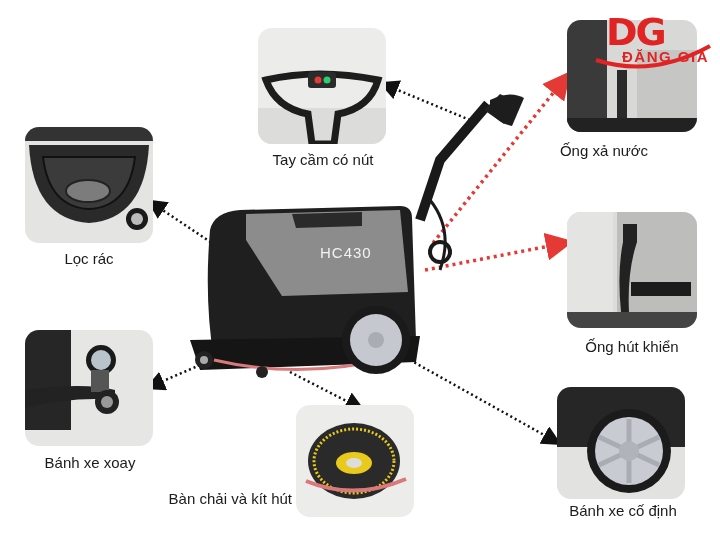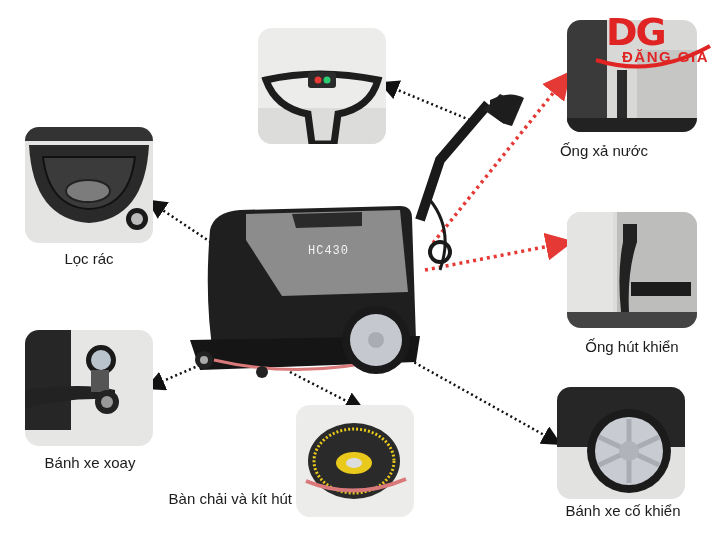--- a/index.html
+++ b/index.html
@@ -3,21 +3,21 @@
 <meta charset="utf-8">
 <style>
   html, body { margin:0; padding:0; }
   body { width:720px; height:540px; background:#ffffff; position:relative; overflow:hidden; font-family:"Liberation Sans", sans-serif; }
   .panel { position:absolute; border-radius:14px; overflow:hidden; background:#e9e9e7; }
   .label { position:absolute; font-size:15px; color:#1b1b1b; text-align:center; line-height:22px; white-space:nowrap; }
   svg.layer { position:absolute; left:0; top:0; }
   .logo { position:absolute; left:592px; top:12px; width:120px; height:62px; }
   .logo-dg { position:absolute; left:14px; top:-2px; font-family:"DejaVu Sans", sans-serif; font-weight:bold; font-size:38px; color:#e02424; letter-spacing:-2px; }
   .logo-name { position:absolute; left:30px; top:36px; font-size:15px; font-weight:bold; color:#e02424; letter-spacing:1.5px; }
-  .model { position:absolute; left:308px; top:244px; font-family:Liberation Mono, monospace; font-size:12px; color:#f2f2f2; letter-spacing:1px; }
+  .model { position:absolute; left:320px; top:244px; font-family:Liberation Sans, sans-serif; font-size:15px; color:#f2f2f2; letter-spacing:1px; }
 </style>
 </head>
 <body>
 
 <svg class="layer" width="720" height="540">
   <defs>
     <marker id="ab" markerWidth="8" markerHeight="8" refX="4" refY="4" orient="auto">
         <path d="M0,0 L8,4 L0,8 Z" fill="#111"></path>
       </marker>
     <marker id="ar" markerWidth="8" markerHeight="8" refX="4" refY="4" orient="auto">
@@ -40,20 +40,21 @@
 <div class="panel" style="left:258px;top:28px;width:128px;height:116px;background:#ececea;">
   <svg width="128" height="116">
     <rect x="0" y="80" width="128" height="36" fill="#dcdcda"></rect>
     <path d="M8,52 Q60,40 120,52 Q112,80 80,86 L76,116 L54,116 L50,86 Q18,80 8,52 Z" fill="none" stroke="#1d1d1d" stroke-width="7"></path>
     <rect x="50" y="44" width="28" height="16" rx="3" fill="#2b2b2b"></rect>
     <circle cx="60" cy="52" r="3.5" fill="#e53935"></circle>
       <circle cx="69" cy="52" r="3.5" fill="#2ecc71"></circle>
   </svg>
 </div>
 <div class="label" style="left:243px;top:149px;width:160px;">
+  <div>Tay cầm có nút</div>
 </div>
 
 <div class="panel" style="left:25px;top:127px;width:128px;height:116px;background:#e4e4e2;">
   <svg width="128" height="116">
     <rect x="0" y="0" width="128" height="14" fill="#333"></rect>
     <path d="M4,18 L124,18 Q120,92 64,96 Q8,92 4,18 Z" fill="#2a2a2a"></path>
     <path d="M18,30 L110,30 Q104,80 64,82 Q24,80 18,30 Z" fill="#3b3b3b" stroke="#111" stroke-width="2"></path>
     <ellipse cx="63" cy="64" rx="22" ry="11" fill="#7c7c7c" stroke="#222" stroke-width="2"></ellipse>
     <circle cx="112" cy="92" r="11" fill="#1a1a1a"></circle>
       <circle cx="112" cy="92" r="6" fill="#bbb"></circle>
@@ -119,21 +120,21 @@
     <circle cx="72" cy="64" r="42" fill="#1b1b1b"></circle>
     <circle cx="72" cy="64" r="34" fill="#c8ccd2"></circle>
     <g stroke="#a9adb3" stroke-width="5">
         <line x1="72" y1="32" x2="72" y2="96"></line>
         <line x1="42" y1="50" x2="102" y2="78"></line>
         <line x1="42" y1="78" x2="102" y2="50"></line>
       </g>
     <circle cx="72" cy="64" r="10" fill="#b0b4ba"></circle>
   </svg>
 </div>
-<div class="label" style="left:548px;top:500px;width:150px;">Bánh xe cố khiển</div>
+<div class="label" style="left:548px;top:500px;width:150px;">Bánh xe cố định</div>
 
 <svg class="layer" width="720" height="540" style="pointer-events:none;">
 
   <path d="M420,220 L440,160 L488,104" fill="none" stroke="#1a1a1a" stroke-width="10"></path>
   <path d="M484,110 L500,94 L520,104 L504,124 Z" fill="#222"></path>
   <path d="M490,100 Q510,90 524,98 L512,126 Q500,124 490,112 Z" fill="#1d1d1d"></path>
   <path d="M430,200 Q454,230 440,270" fill="none" stroke="#1a1a1a" stroke-width="3"></path>
   <circle cx="440" cy="252" r="10" fill="none" stroke="#1a1a1a" stroke-width="4"></circle>
 
   <path d="M210,230 Q214,212 240,210 L400,206 Q412,206 412,218 L416,340 L214,360 Q204,300 210,230 Z" fill="#1f1f1f"></path>

